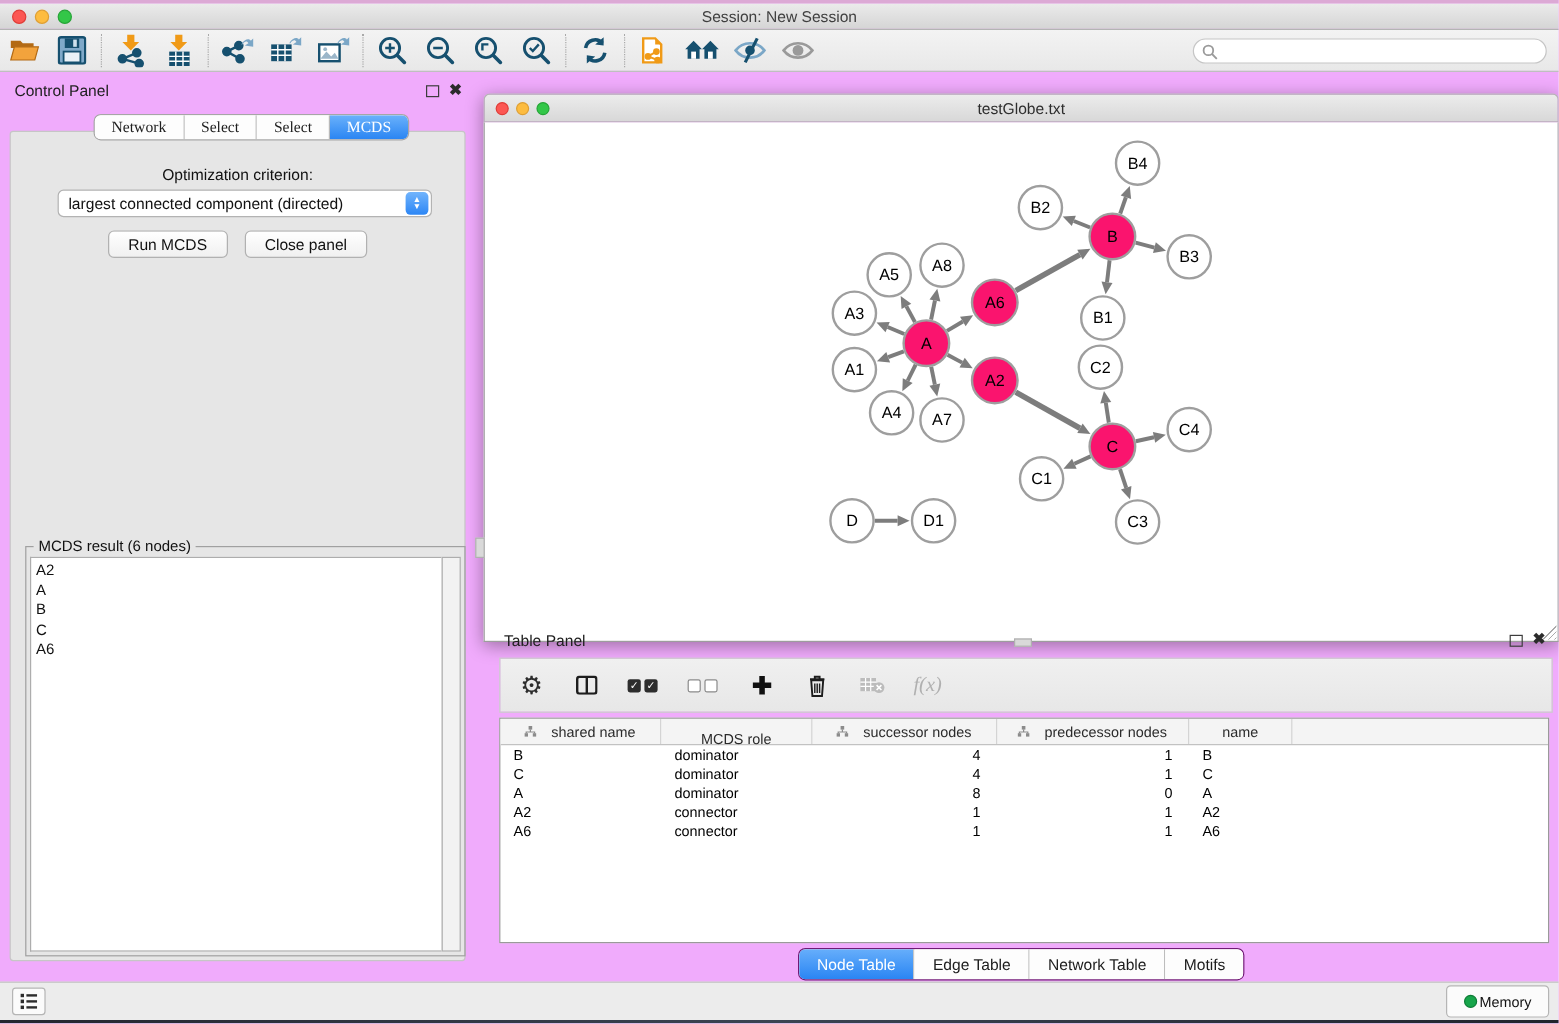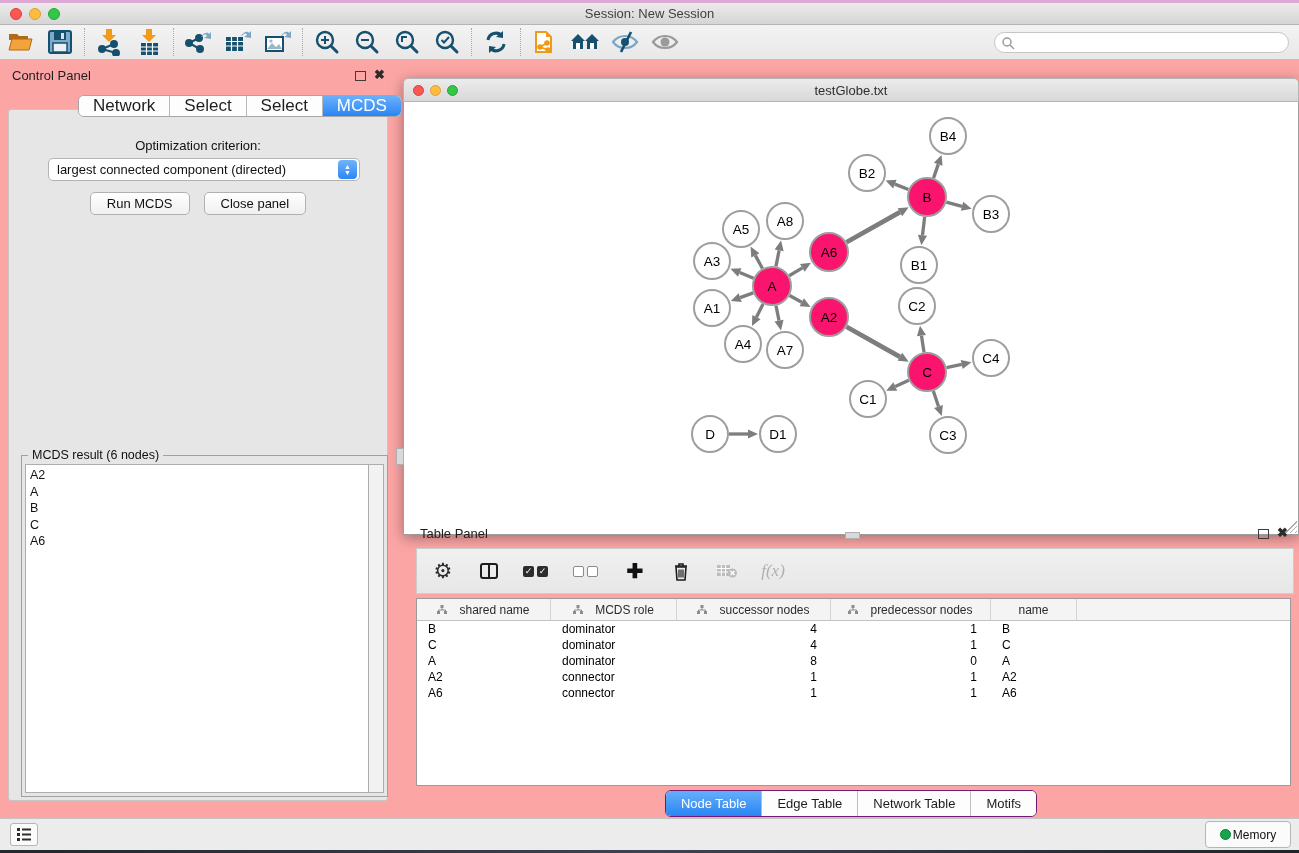--- a/index.html
+++ b/index.html
@@ -1,17 +1,17 @@
 <!DOCTYPE html>
 <html><head>
 <meta charset="utf-8">
 <style>
   * { margin:0; padding:0; box-sizing:border-box; }
   html,body { width:1299px; height:853px; font-family:"Liberation Sans",sans-serif; }
-  #screen { position:relative; width:1299px; height:853px; background:#fca5a5; overflow:hidden; }
+  #screen { position:relative; width:1299px; height:853px; background:#f0abfc; overflow:hidden; }
 
   
   .top-strip { position:absolute; left:0; top:0; width:1299px; height:3px; background:#dca9d5; }
   .titlebar { position:absolute; left:0; top:3px; width:1299px; height:22px;
               background:linear-gradient(#ebebeb,#d5d5d5); border-bottom:1px solid #b4b4b4; }
   .titlebar .title { position:absolute; left:0; right:0; top:3px; text-align:center;
                      font-size:13px; color:#3f3f3f; }
   .lights { position:absolute; left:10px; top:5px; display:flex; gap:7px; }
   .light { width:12px; height:12px; border-radius:50%; }
   .light.red { background:#fc5753; border:1px solid #df3d38; }
@@ -33,22 +33,22 @@
   
   .control-panel { position:absolute; left:4px; top:62px; width:388px; height:745px; }
   .panel-title-row { position:relative; height:26px; }
   .panel-title { position:absolute; left:8px; top:6px; font-size:13px; color:#1e1e1e; }
   .float-btn { position:absolute; width:11px; height:10px; border:1.5px solid #3c3c3c; background:transparent; }
   .close-btn { position:absolute; font-size:13px; font-weight:bold; color:#2b2b2b; line-height:10px; }
   .cp-float { right:26px; top:9px; } .cp-close { right:7px; top:8px; }
 
   .cp-tabs { position:absolute; left:74px; top:33px; height:22px; display:flex; z-index:3;
              border:1px solid #a6a6a6; border-radius:6px; overflow:hidden; background:#fff; }
-  .cp-tab { padding:0 14px; font-size:17px; color:#1e1e1e; display:flex; align-items:center;
-            border-right:1px solid #b9b9b9; background:#fdfdfd; }
+  .cp-tab { padding:0 14px; font-size:13px; color:#1e1e1e; display:flex; align-items:center;
+            border-right:1px solid #b9b9b9; background:#fdfdfd;font-family:Liberation Serif, serif; }
   .cp-tab:last-child { border-right:none; }
   .cp-tab.active { background:linear-gradient(#6ab1fb,#2a85f3); color:#fff; }
 
   .cp-body { position:absolute; left:4px; top:47px; width:380px; height:692px;
              background:#e6e6e6; border:1px solid #c6c6c6; border-radius:3px;text-decoration:underline; }
   .opt-label { position:absolute; left:0; right:0; top:28px; text-align:center; font-size:13px; color:#111; }
   .opt-select { position:absolute; left:39px; top:48px; width:312px; height:23px; background:#fff;
                 border:1px solid #b3b3b3; border-radius:5px; display:flex; align-items:center; }
   .opt-select .sel-text { flex:1; font-size:13px; padding-left:8px; color:#111; }
   .sel-stepper { width:19px; height:19px; margin-right:2px; border-radius:4px;
@@ -100,21 +100,21 @@
   .cb.checked { background:#2d2d2d; color:#fff; font-size:9px; text-align:center; line-height:11px; }
   .cb.empty { border:1.5px solid #8a8a8a; background:#fff; }
 
   .data-table { position:absolute; left:13px; top:79px; right:8px; height:188px; background:#fff;
                 border:1px solid #9a9a9a; overflow:hidden; }
   .dt-header { display:flex; height:22px; background:#f4f4f4; border-bottom:1px solid #c2c2c2; }
   .dt-hcell { display:flex; align-items:center; justify-content:center; gap:12px;
               border-right:1px solid #d4d4d4; font-size:12px; color:#2b2b2b; }
   .dt-row { display:flex; height:16px; }
   .dt-cell { font-size:12px; color:#000; line-height:16px; white-space:nowrap; overflow:hidden; }
-  .c0 { width:134px; } .c1 { width:126px; } .c2 { width:154px; } .c3 { width:160px; } .c4 { width:86px; }
+  .c0 { width:134px; } .c1 { width:126px;flex-direction:column; } .c2 { width:154px; } .c3 { width:160px; } .c4 { width:86px; }
   .dt-cell.left { padding-left:11px; } .dt-cell.right { text-align:right; padding-right:14px; }
 
   .tp-tabs { position:absolute; left:0; right:0; top:271px; display:flex; justify-content:center; }
   .tp-tabs-inner { display:flex; border:1px solid #701a75; border-radius:6px; overflow:hidden; background:#fff; height:27px; }
   .tp-tab { padding:0 15px; font-size:13px; color:#1c1c1c; display:flex; align-items:center;
             border-right:1px solid #bdbdbd; background:#fdfdfd; }
   .tp-tab:last-child { border-right:none; }
   .tp-tab.active { background:linear-gradient(#66aefb,#2a85f3); color:#fff; }
 
   

